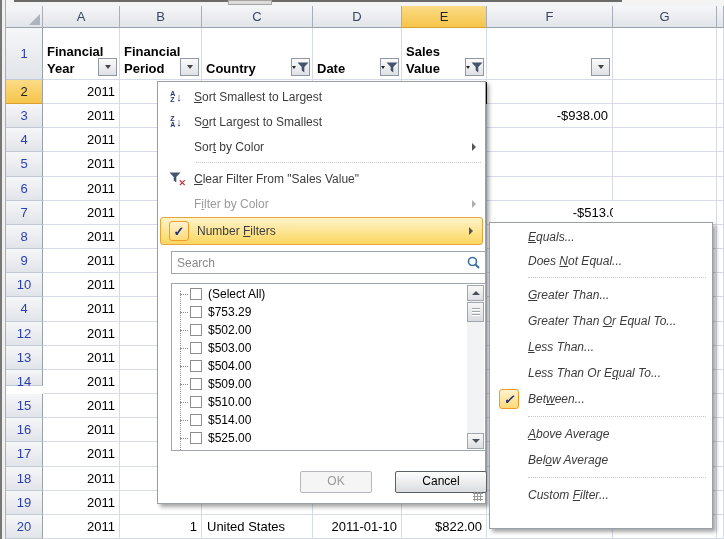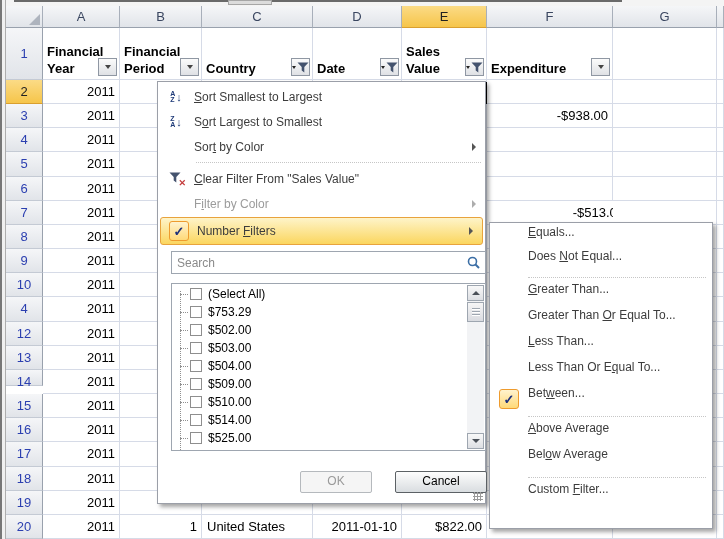--- a/index.html
+++ b/index.html
@@ -89,21 +89,21 @@
         line-height:19px;border-radius:2px;}
   #ok-btn{left:142px;width:72px;background:#F5F5F5;border:1px solid #B5B9BD;color:#9A9A9A;}
   #cancel-btn{left:237px;width:92px;background:linear-gradient(#FDFDFD,#D9DDE0);border:1px solid #5C6165;color:#000;}
   #menu-grip{position:absolute;right:2px;bottom:2px;width:10px;height:9px;
         background-image:radial-gradient(#9A9A9A 1px,transparent 1.2px);background-size:3px 3px;}
 
   
   #sub-menu{position:absolute;left:489px;top:222px;width:224px;height:307px;background:#fff;
         border:1px solid #9B9FA8;box-shadow:3px 3px 4px rgba(0,0,0,.35);z-index:11;box-sizing:border-box;
         font-size:12px;color:#3C3C3C;padding-top:2px;}
-  .smi{height:26px;display:flex;}
+  .smi{height:26px;display:flex;align-items:center;font-style:italic;}
   .smi.small{height:24px;}
   .smi .gut{flex:0 0 38px;display:flex;justify-content:center;align-items:center;}
   .smi .lbl{flex:1;}
   .smsep{height:0;border-top:1px dotted #C6C6C6;margin:4px 6px 4px 38px;}
   u{text-decoration:underline;}
 </style>
 </head>
 <body>
 
 <div id="screen">
@@ -156,21 +156,20 @@
         <div>Sales</div>
         <div>Value</div>
         <div class="fbtn">
           <span class="tri-down tiny"></span>
           <svg width="12" height="11" viewBox="0 0 12 11">
             <path d="M0.5 0.5 H11.5 L7.3 5 V10.5 L4.7 8.6 V5 Z" fill="#44536E"></path>
           </svg>
         </div>
       </div>
       <div class="hdrcell" style="left: 487px; top: 28px; width: 126px; height: 52px;">
-        <div>Expenditure</div>
         <div class="fbtn">
           <span class="tri-down"></span>
         </div>
       </div>
       <div class="hdrcell" style="left: 613px; top: 28px; width: 104px; height: 52px;"></div>
       <div class="hdrcell" style="left: 717px; top: 28px; width: 7px; height: 52px;"></div>
       <div class="rowhdr sel" style="left: 6px; top: 80px; width: 37px; height: 24px; line-height: 23px;">2</div>
       <div class="cell num" style="left: 43px; top: 80px; width: 77px; height: 24px; line-height: 23px;">2011</div>
       <div class="cell num" style="left: 120px; top: 80px; width: 82px; height: 24px; line-height: 23px;"></div>
       <div class="cell txt" style="left: 202px; top: 80px; width: 111px; height: 24px; line-height: 23px;"></div>

